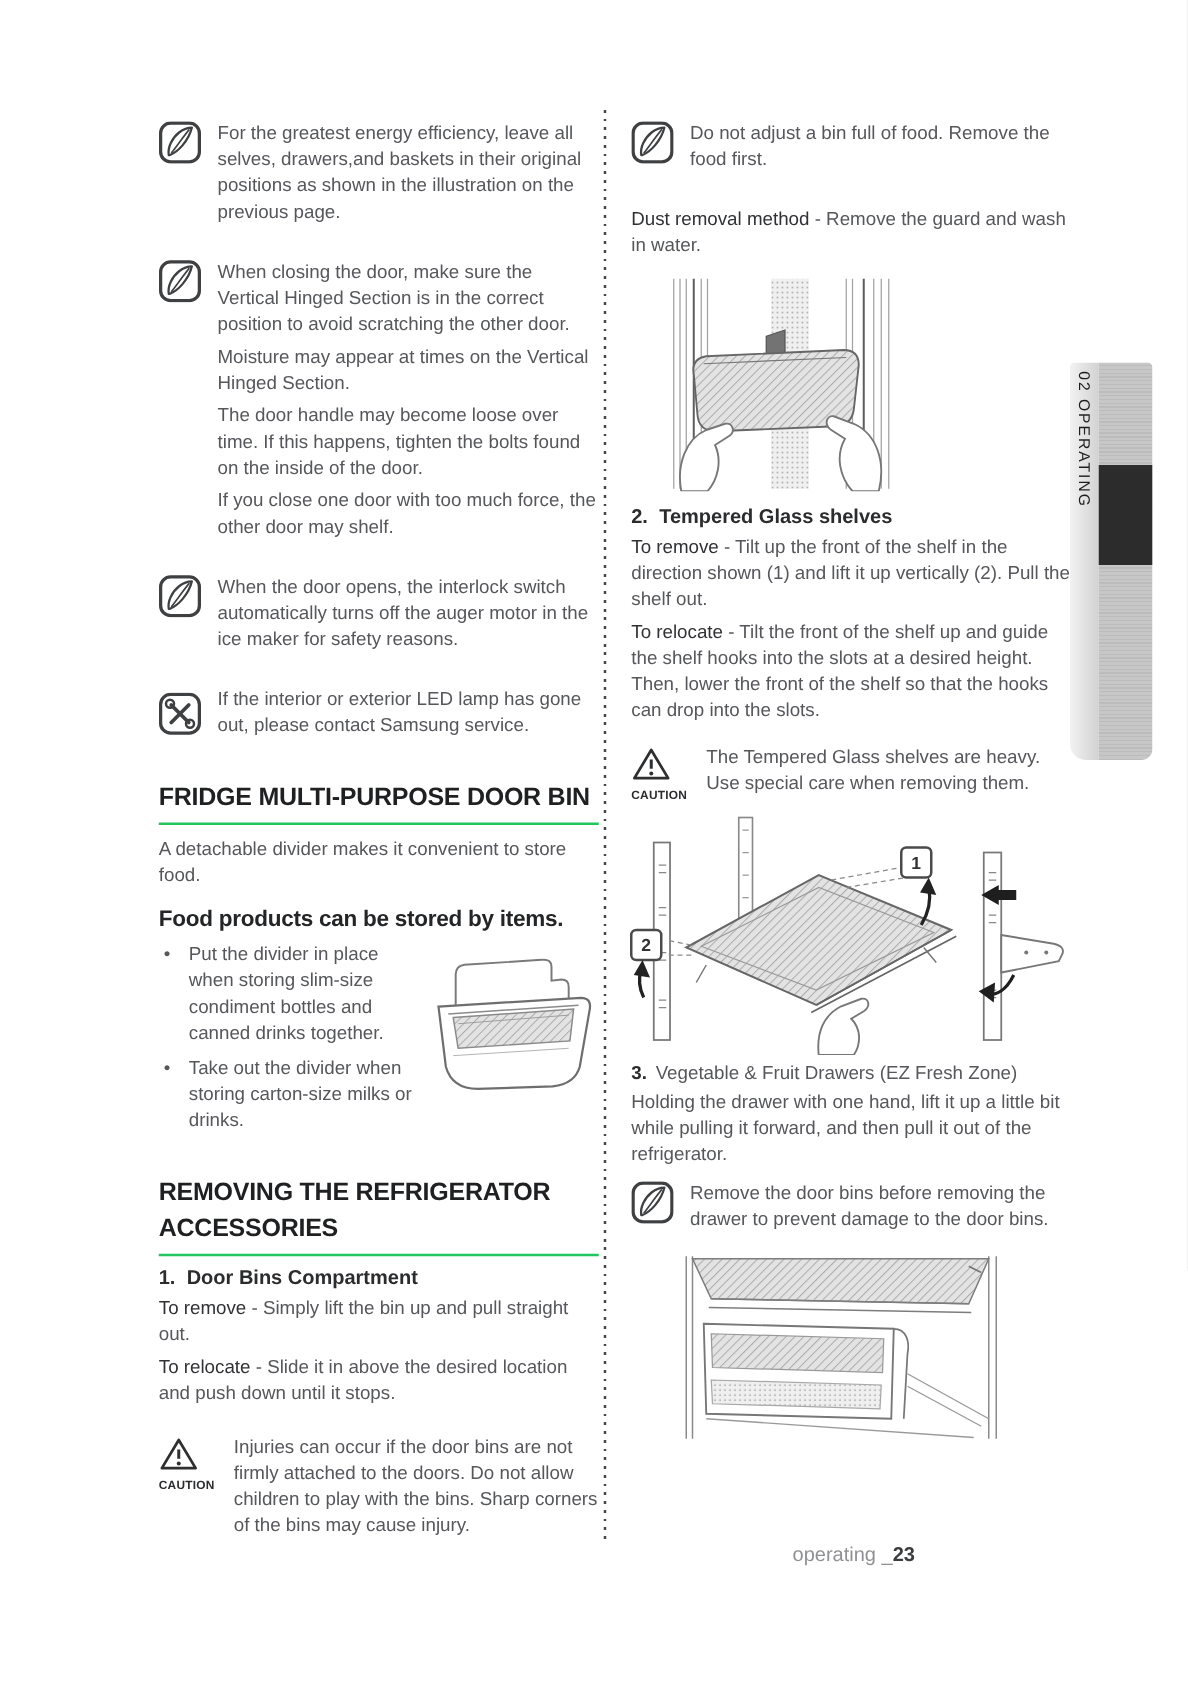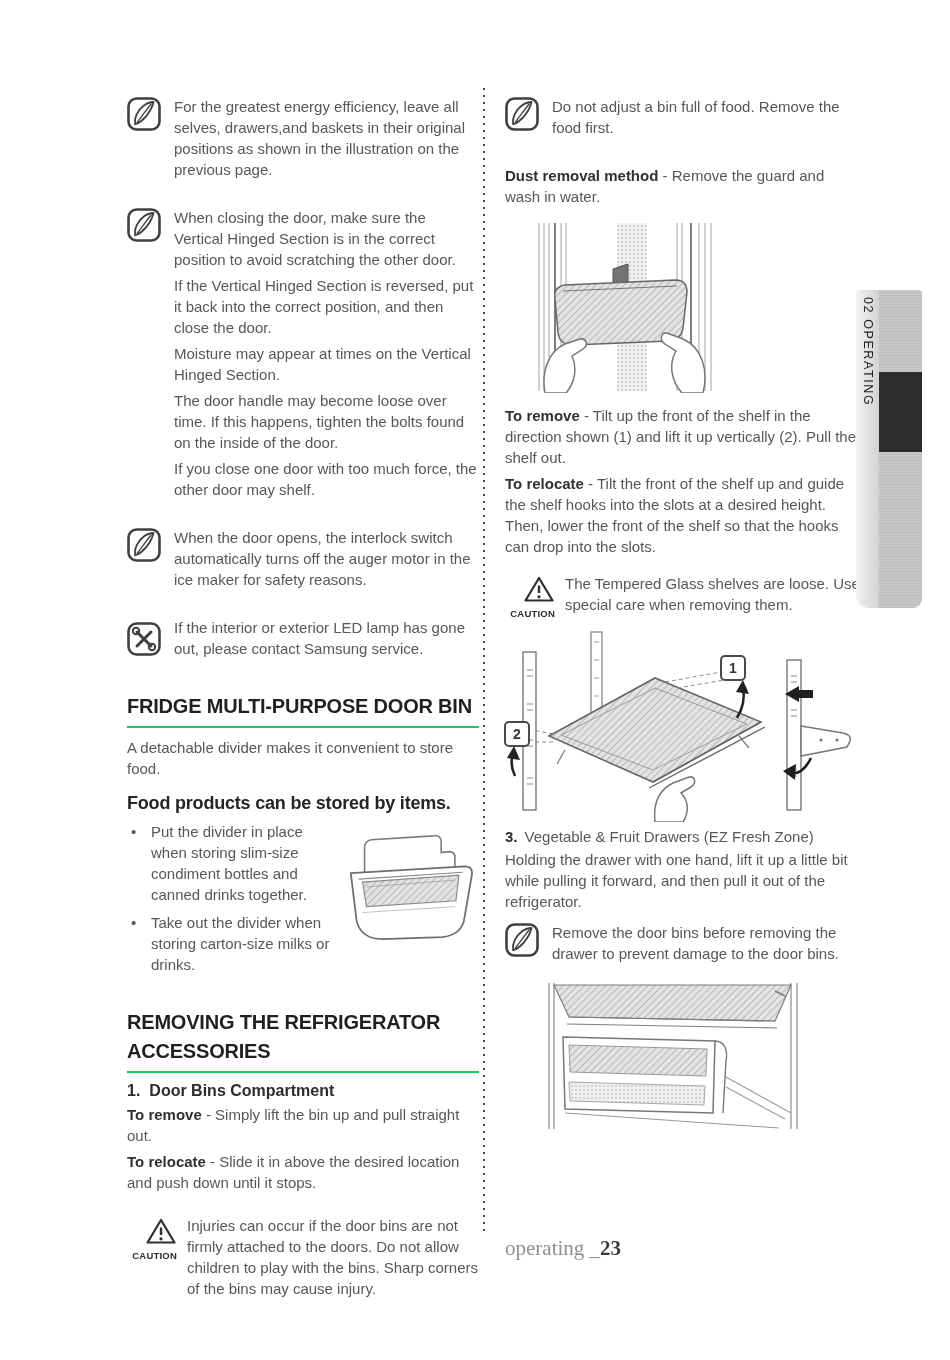--- a/index.html
+++ b/index.html
@@ -13,50 +13,50 @@
   .col-right{left:505px; width:356px;}
   .divider{
     position:absolute; left:483px; top:88px; height:1148px; width:2px;
     background:repeating-linear-gradient(to bottom,#474747 0 2.2px, transparent 2.2px 7px);
   }
   p{margin:0 0 5px; font-size:15px; line-height:21px;}
   .note{display:flex; gap:13px; margin-bottom:22px;}
   .note:last-of-type{margin-bottom:0;justify-content:center;}
   .nicon{flex:0 0 34px; padding-top:1px;}
   .ntext{flex:1;}
-  .b{font-weight:bold; color:#303134;}
+  .b{font-weight:normal; color:#303134;}
   h2.section-title{
     font-size:20px; font-weight:bold; color:#1f2022; margin:0 0 9px;
     padding-bottom:5px; border-bottom:2px solid #22c55e; line-height:29px; letter-spacing:-0.2px;
   }
   h3.sub-title{font-size:18px; font-weight:bold; color:#242527; margin:14px 0 7px; letter-spacing:-0.2px;}
   h4.item-heading{font-size:16px; font-weight:bold; color:#2b2c2e; margin:0 0 4px;}
   h4.item-heading .num{margin-right:9px;}
   .mixed-heading{font-size:15px; margin:0 0 2px; line-height:21px;}
   .mixed-heading .num{font-weight:bold; color:#2b2c2e; margin-right:7px;}
   .bullets-row{display:flex; gap:10px; margin-top:4px;}
   ul.bullets{list-style:none; margin:0; padding:0; width:206px;}
   ul.bullets li{
     position:relative; padding-left:24px; font-size:15px; line-height:21px; margin-bottom:7px;
   }
   ul.bullets li::before{
     content:"•"; position:absolute; left:4px; top:0; color:#56575b;
   }
   .caution{display:grid; grid-template-columns:50px 1fr; column-gap:10px; margin-top:22px;}
-  .caution .cicon{text-align:right; padding-top:2px;}
+  .caution .cicon{text-align:left; padding-top:2px;}
   .caution-label{display:block; font-size:9.5px; font-weight:bold; color:#2b2c2e; letter-spacing:0.2px; margin-top:1px;}
   .section-block{margin-top:26px;}
   .illus{display:block;}
   .illus-dust{margin:14px 0 12px 20px;}
   .illus-shelf{margin:10px 0 4px -2px;}
   .illus-drawer{margin:8px 0 0 34px;}
   .illus-bin{margin-top:6px;}
   .footer{
-    position:absolute; left:505px; top:1236px; width:356px; text-align:left;
-    font-size:21px; color:#8f9093;font-family:Liberation Serif, serif;
+    position:absolute; left:505px; top:1236px; width:356px; text-align:center;
+    font-size:16px; color:#8f9093;
   }
   .footer .pagenum{font-weight:bold; color:#3b3c3e;}
   .side-tab{
     position:absolute; left:856px; top:290px; width:66px; height:318px;
     display:flex; border-radius:4px 4px 9px 13px; overflow:hidden;
   }
   .tab-label-strip{
     width:23px; background:linear-gradient(to right,#f2f2f2,#d2d2d2);
     display:flex; justify-content:center;
   }
@@ -108,21 +108,20 @@
     <div class="note">
       <span class="nicon">
         <svg width="34" height="34" viewBox="0 0 34 34">
           <rect x="1.5" y="1.5" width="31" height="31" rx="8" fill="none" stroke="#3f4042" stroke-width="2.6"></rect>
           <path d="M8 27 C7 21 10.5 13.5 16.5 8.8 C19.5 6.4 23.5 5 26.5 5 C25.5 9.5 23 14.5 19 19.3 C16 22.8 12 25.8 9 27 Z" fill="none" stroke="#3f4042" stroke-width="1.8" stroke-linejoin="round"></path>
           <path d="M10 25.5 C14 20.5 19.5 12.5 24.5 6.5" stroke="#3f4042" stroke-width="1.3" fill="none"></path>
         </svg>
       </span>
       <div class="ntext">
         <p>When closing the door, make sure the Vertical Hinged Section is in the correct position to avoid scratching the other door.</p>
-        <p>If the Vertical Hinged Section is reversed, put it back into the correct position, and then close the door.</p>
         <p>Moisture may appear at times on the Vertical Hinged Section.</p>
         <p>The door handle may become loose over time. If this happens, tighten the bolts found on the inside of the door.</p>
         <p>If you close one door with too much force, the other door may shelf.</p>
       </div>
     </div>
 
     <div class="note">
       <span class="nicon">
         <svg width="34" height="34" viewBox="0 0 34 34">
           <rect x="1.5" y="1.5" width="31" height="31" rx="8" fill="none" stroke="#3f4042" stroke-width="2.6"></rect>
@@ -214,33 +213,36 @@
       <path d="M152 2 V170 M157 2 V170 M174 2 V170 M180 2 V170 M186 2 V170" stroke="#a2a2a2" stroke-width="1" fill="none"></path>
       <path d="M166 2 V170" stroke="#5c5c5c" stroke-width="1.6" fill="none"></path>
       <rect x="92" y="2" width="30" height="168" fill="url(#dots)"></rect>
       <path d="M88 48 L103 43 L103 68 L88 74 Z" fill="#737373" stroke="#555" stroke-width="1"></path>
       <path d="M30 78 Q28 66 40 64 L150 59 Q162 59 162 71 L158 107 Q156 119 144 120 L48 124 Q34 124 33 111 Z" fill="url(#hatch)" stroke="#666" stroke-width="1.5"></path>
       <path d="M38 70 L152 65" stroke="#777" stroke-width="1" fill="none"></path>
       <path d="M20 172 C16 150 24 130 40 123 L55 118 C61 117 64 124 58 128 L47 135 C53 148 49 163 41 172 Z" fill="#ffffff" stroke="#777" stroke-width="1.5"></path>
       <path d="M178 172 C184 148 176 126 158 118 L142 112 C136 111 134 119 140 123 L151 130 C143 144 147 161 157 172 Z" fill="#ffffff" stroke="#777" stroke-width="1.5"></path>
     </svg>
 
+    <h4 class="item-heading">
+      <span class="num">2.</span><span>Tempered Glass shelves</span>
+    </h4>
     <p><span class="b">To remove</span><span> - Tilt up the front of the shelf in the direction shown (1) and lift it up vertically (2). Pull the shelf out.</span></p>
     <p><span class="b">To relocate</span><span> - Tilt the front of the shelf up and guide the shelf hooks into the slots at a desired height. Then, lower the front of the shelf so that the hooks can drop into the slots.</span></p>
 
     <div class="caution" style="margin-top:16px;">
       <div class="cicon">
         <svg width="32" height="28" viewBox="0 0 32 28">
           <path d="M16 3 L29.5 25.5 L2.5 25.5 Z" fill="none" stroke="#2e2f31" stroke-width="2.2" stroke-linejoin="round"></path>
           <line x1="16" y1="10.5" x2="16" y2="18" stroke="#2e2f31" stroke-width="2.4"></line>
           <circle cx="16" cy="21.8" r="1.6" fill="#2e2f31"></circle>
         </svg>
         <span class="caution-label">CAUTION</span>
       </div>
-      <p>The Tempered Glass shelves are loose. Use special care when removing them.</p>
+      <p>The Tempered Glass shelves are heavy. Use special care when removing them.</p>
     </div>
 
     <svg class="illus illus-shelf" width="350" height="192" viewBox="0 0 350 192">
 
       <rect x="88" y="2" width="11" height="88" fill="#fff" stroke="#888" stroke-width="1.3"></rect>
       <path d="M91 12 h5 M91 30 h5 M91 48 h5 M91 66 h5" stroke="#999" stroke-width="1"></path>
 
       <rect x="20" y="22" width="13" height="158" fill="#fff" stroke="#777" stroke-width="1.4"></rect>
       <path d="M24 40 h6 M24 46 h6 M24 74 h6 M24 80 h6 M24 110 h6 M24 116 h6 M24 148 h6 M24 154 h6" stroke="#888" stroke-width="1"></path>
 

